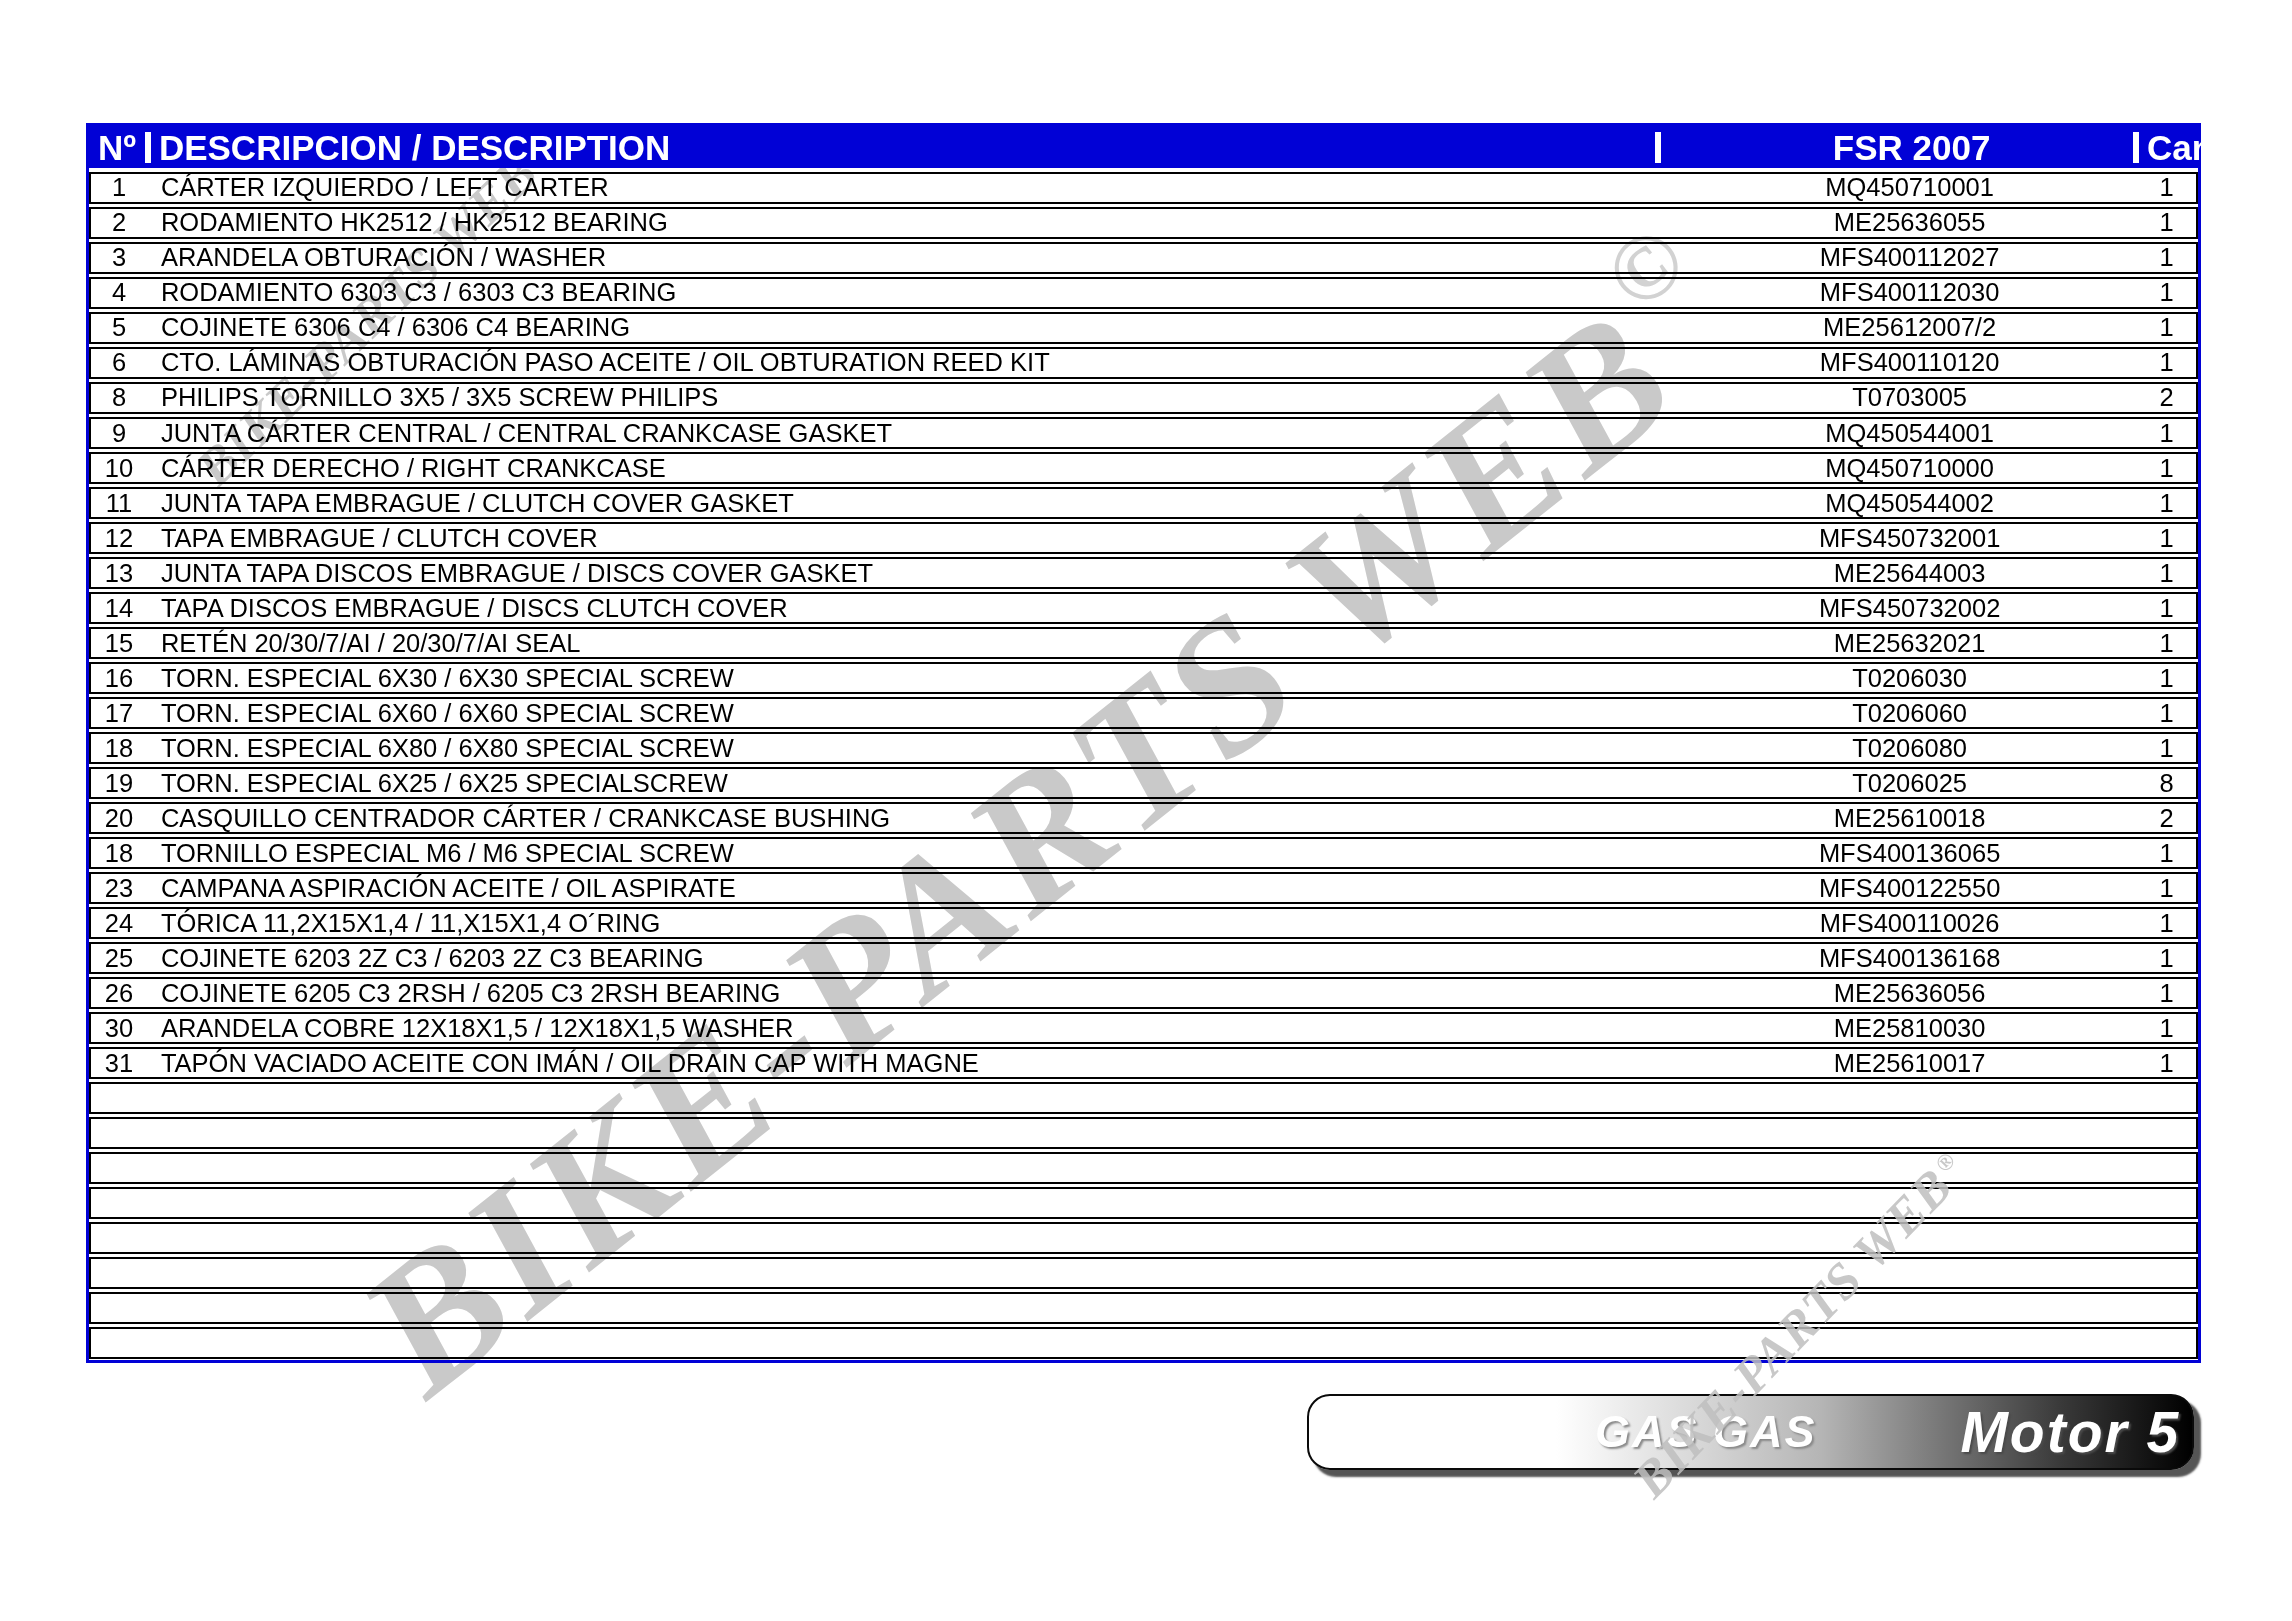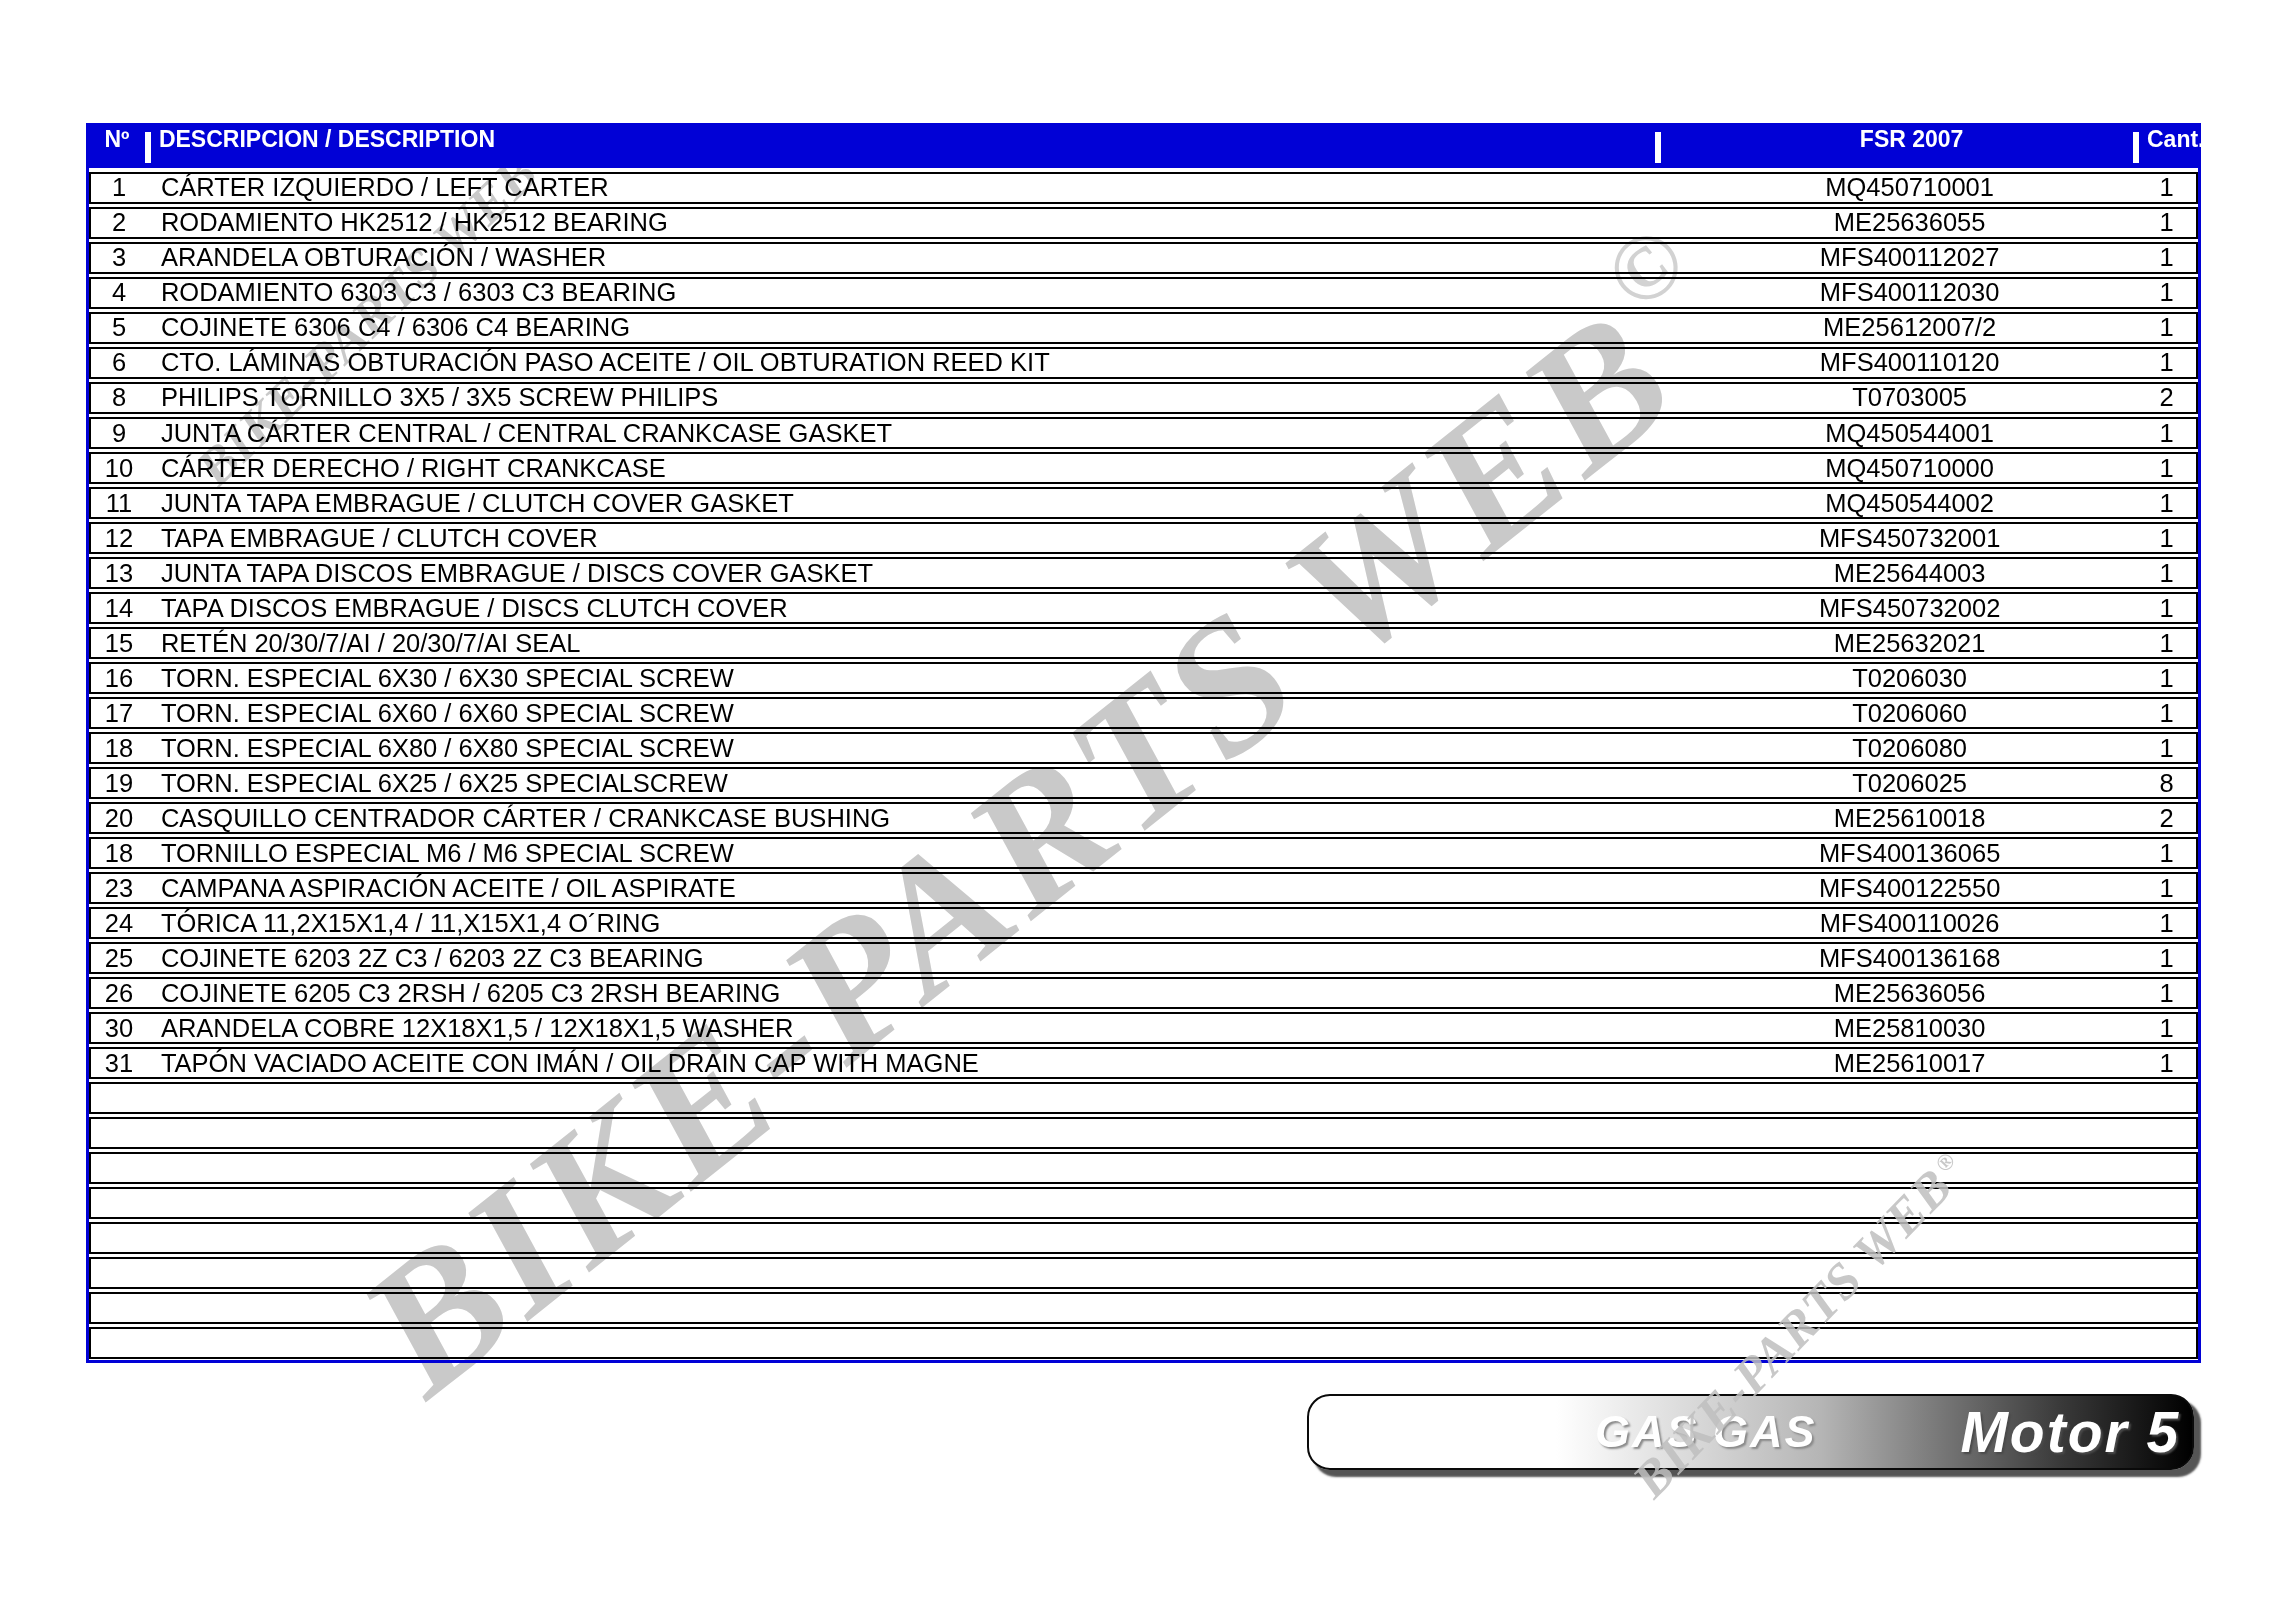--- a/index.html
+++ b/index.html
@@ -51,23 +51,23 @@
     border:3.9px solid #0101D6;
     box-sizing:border-box;
     background:transparent;
     z-index:2;
   }
   .header-row{
     height:42px;
     background:#0101D6;
     color:#ffffff;
     font-weight:bold;
-    font-size:23px;
+    font-size:35px;
     display:flex;
-    align-items:flex-start;
+    align-items:flex-end;
   }
   .c-no{width:56px;text-align:center;flex:none;}
   .c-sep{width:5.9px;height:31px;flex:none;align-self:center;}
   .header-row .c-sep{background:#ffffff;}
   .c-desc{flex:1;padding-left:8px;box-sizing:border-box;overflow:hidden;}
   .c-fsr{width:443px;text-align:center;flex:none;padding-left:29px;}
   .c-cant{width:59px;text-align:left;flex:none;padding-left:8px;box-sizing:border-box;}
 
   .tbody{
     height:calc(100% - 46px);

